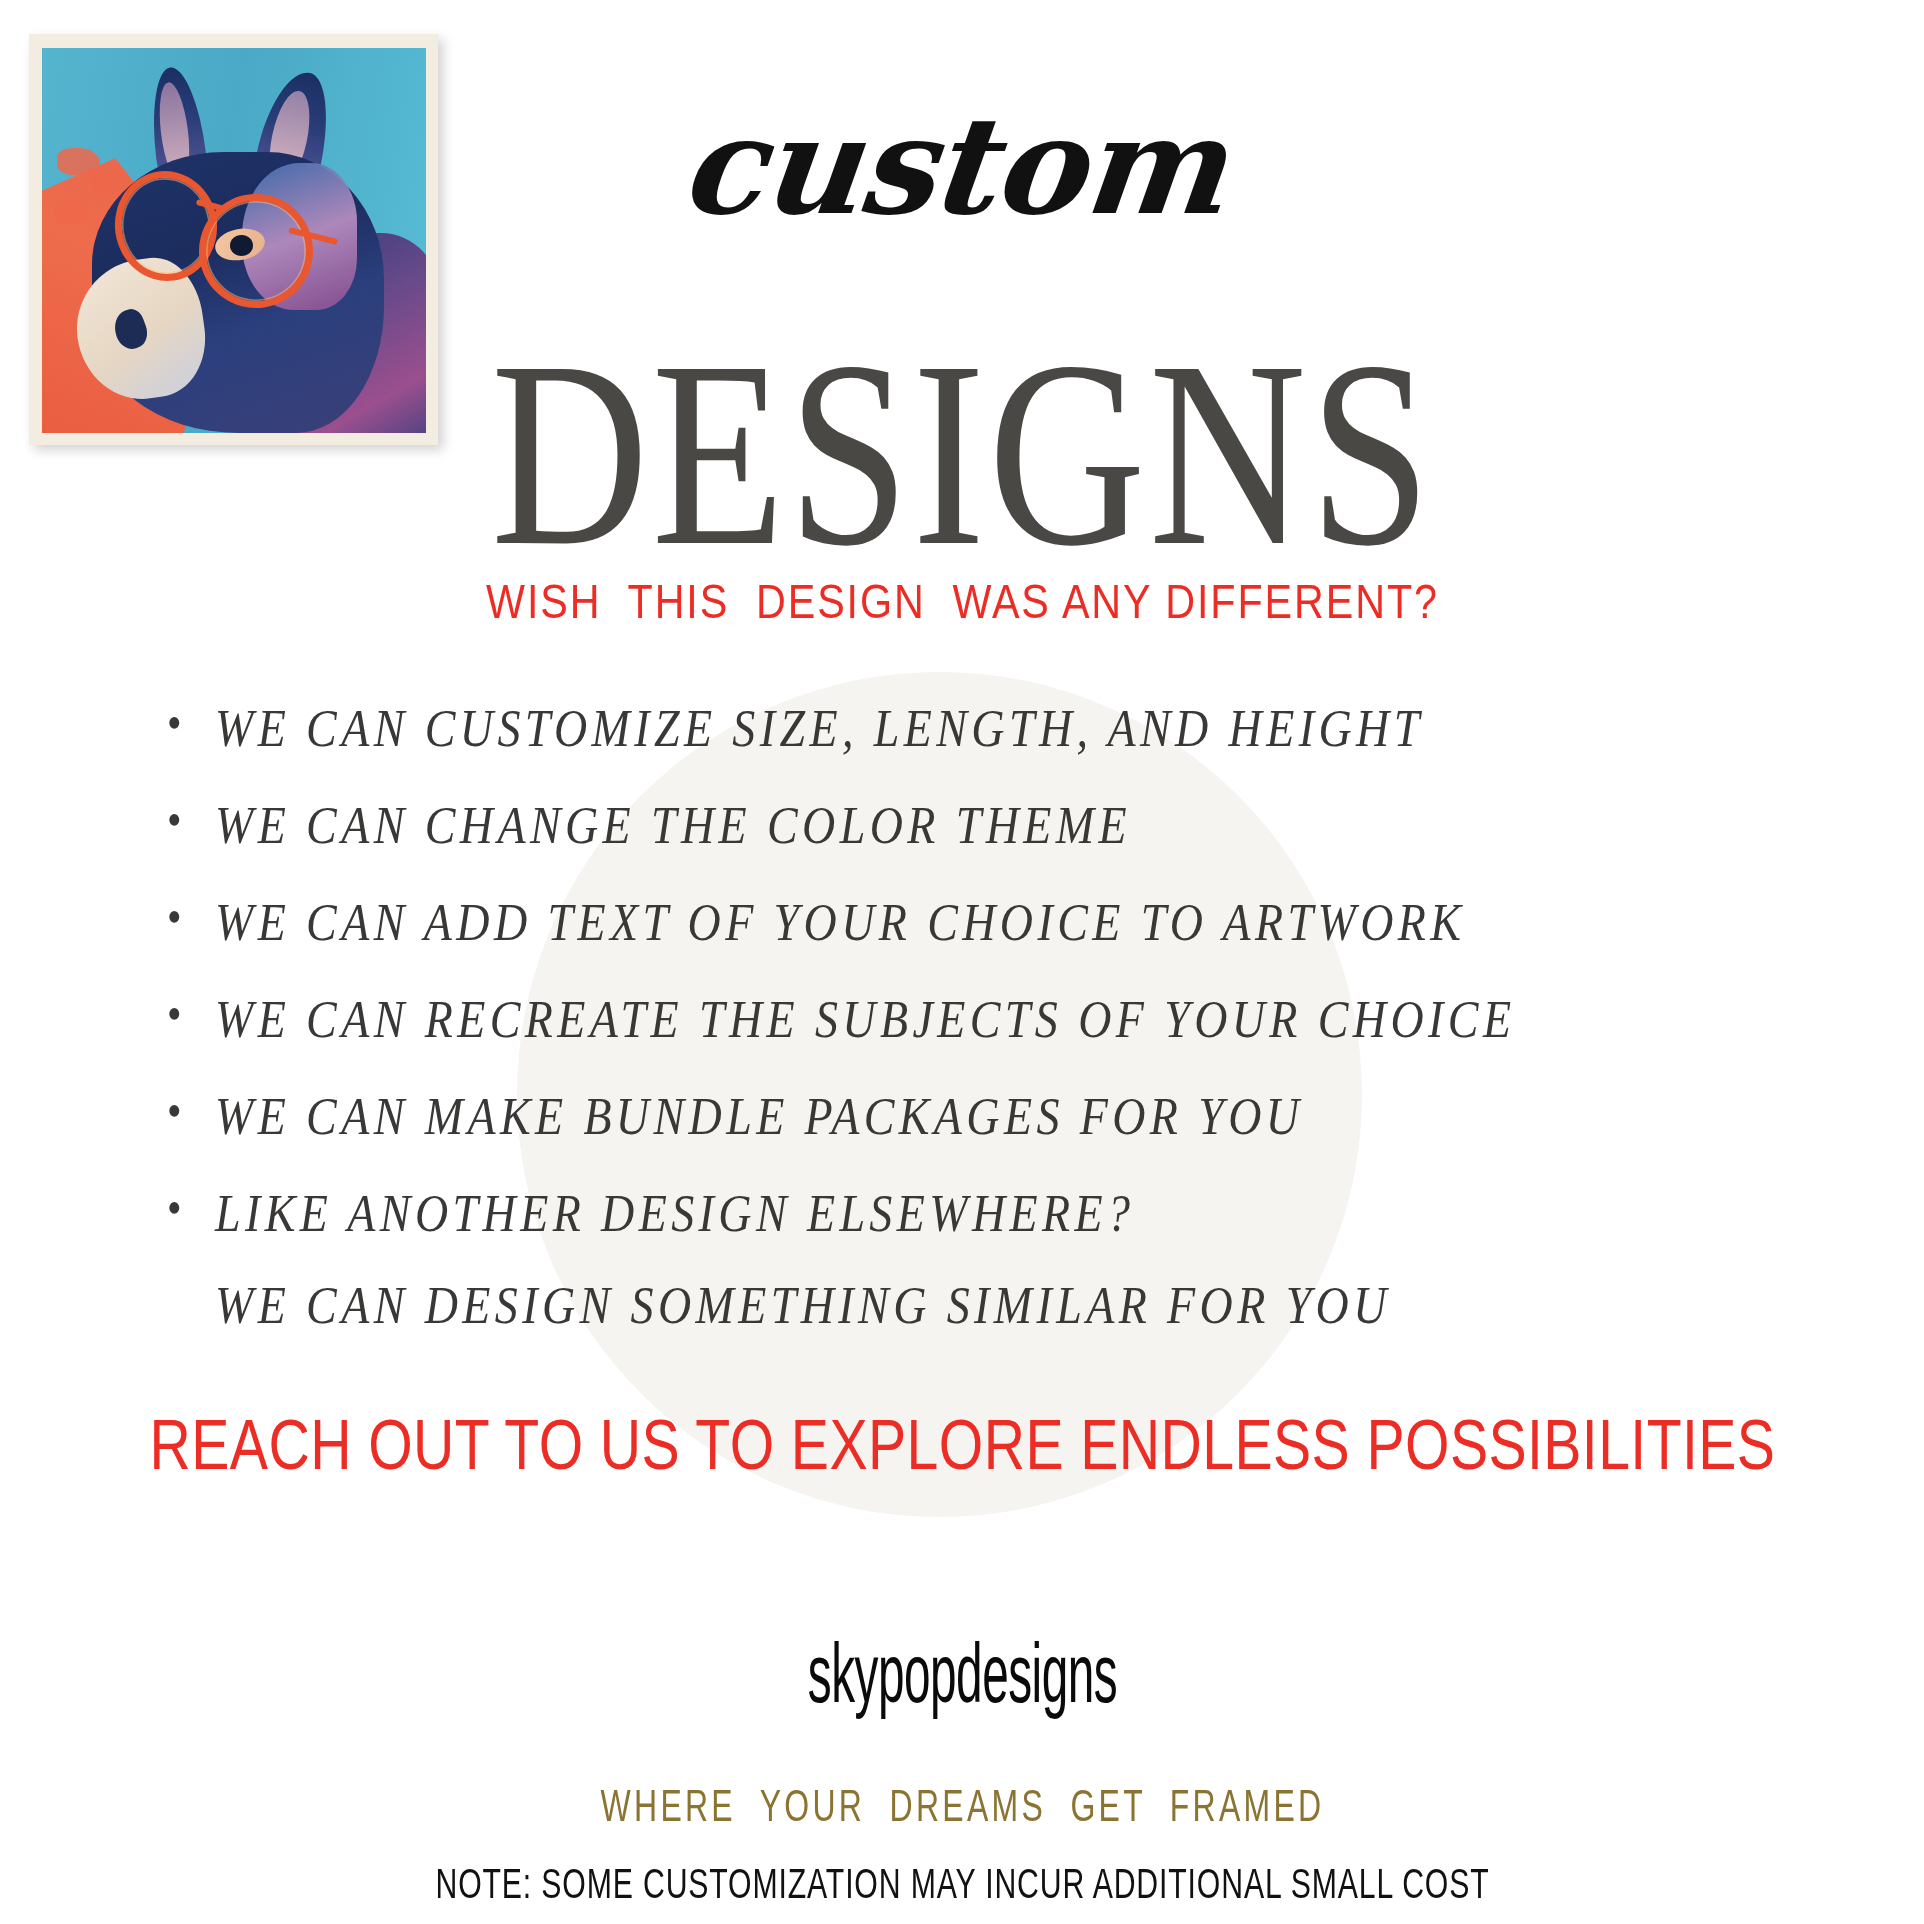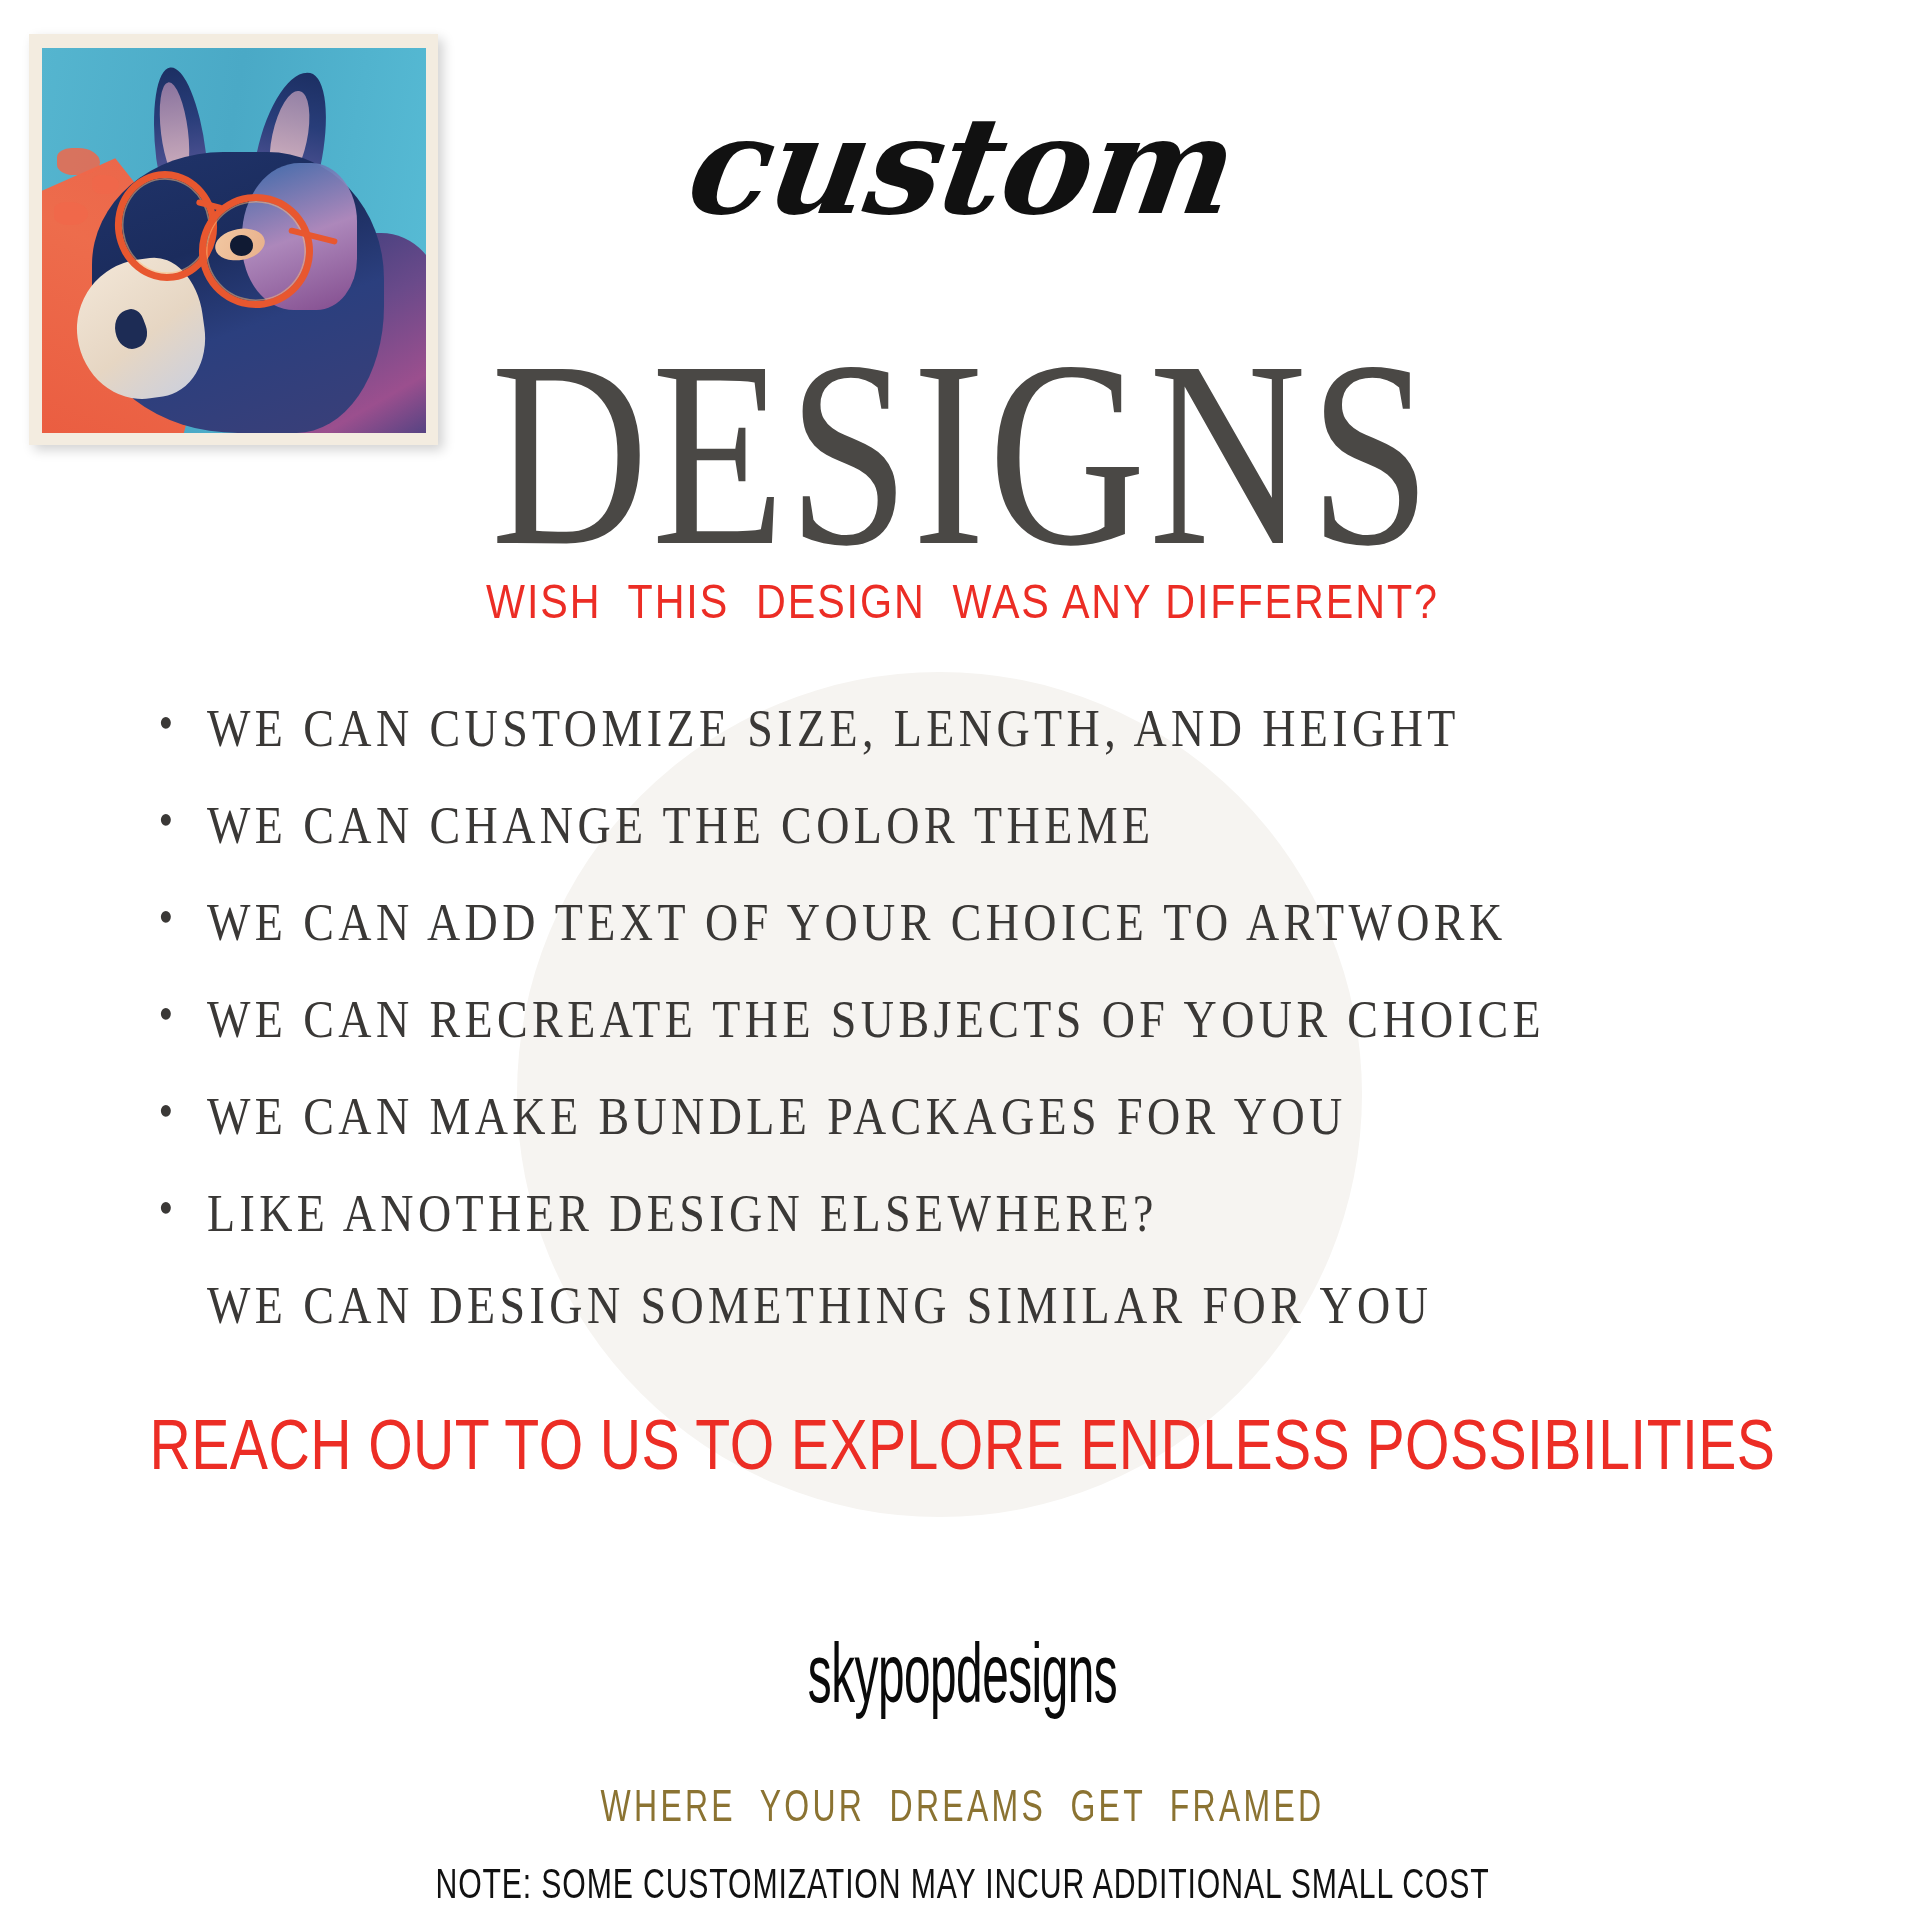--- a/index.html
+++ b/index.html
@@ -237,25 +237,26 @@
     color: #ec2d25;
     transform: scaleY(1.12) scaleX(0.96);
     transform-origin: top center;
     white-space: pre;
   }
 
   
   #benefits {
     position: absolute;
     top: 706px;
-    left: 152px;
+    left: 160px;
     width: 1628px;
     list-style: none;
     margin: 0;
     padding: 0;
+    font-style: italic;
   }
   #benefits li {
     position: relative;
     font-family: "Liberation Serif", serif;
     font-size: 46px;
     line-height: 1.0;
     letter-spacing: 4.4px;
     color: #3a3836;
     padding-left: 55px;
     margin-bottom: 51px;

